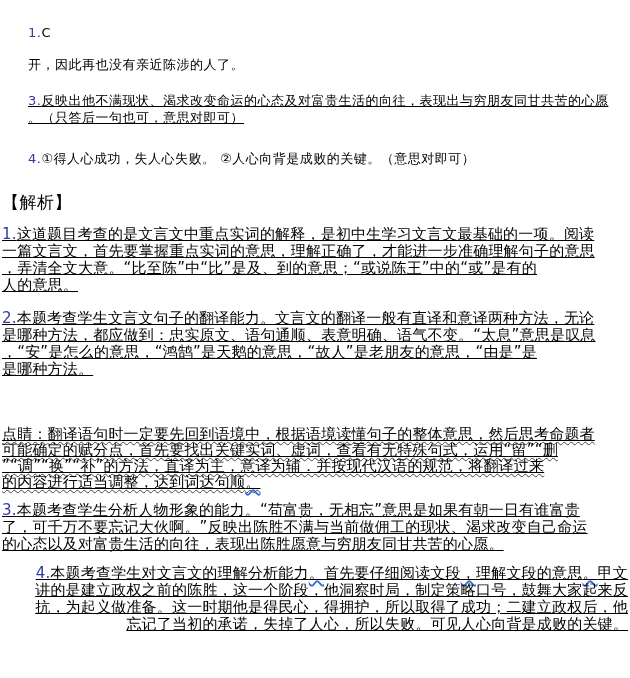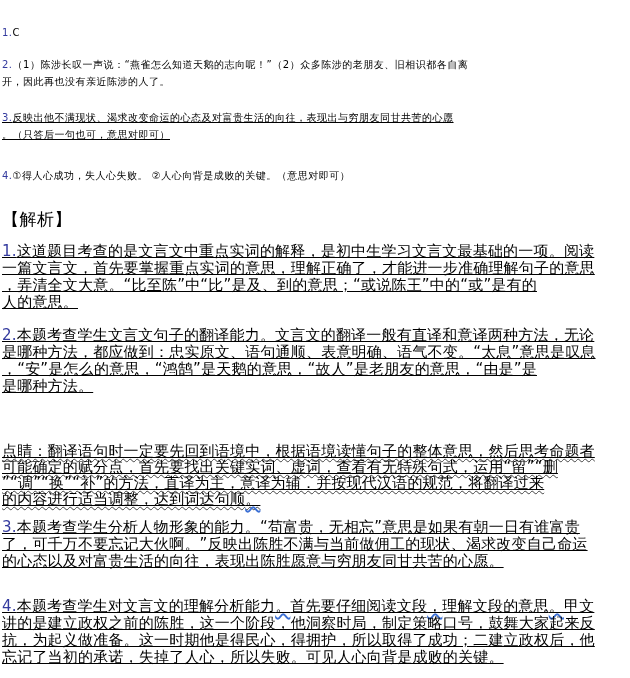--- a/index.html
+++ b/index.html
@@ -16,23 +16,24 @@
   .doc {
     width: 630px;
     height: 678px;
     background: var(--bg);
     color: var(--text);
     padding: 24px 2px 10px 2px;
     overflow: hidden;
   }
   
   .ans {
-    font-size: 10px;
+    font-size: 13px;
     line-height: 17px;
     letter-spacing: 0.5px;
+    margin-left: 26px;
   }
   .ans-1 { margin-top: 0; }
   .ans-2 { margin-top: 15px; }
   .ans-3 { margin-top: 19px; text-decoration: underline; }
   .ans-4 { margin-top: 24px; }
   
   .heading {
     margin-top: 26px;
     font-size: 17px;
     line-height: 18px;
@@ -41,21 +42,21 @@
   .para {
     font-size: 15px;
     line-height: 17px;
     letter-spacing: 0.2px;
     text-decoration: underline;
   }
   .para-1 { margin-top: 15px; }
   .para-2 { margin-top: 16px; }
   .para-dj { margin-top: 48px; line-height: 16px; }
   .para-3 { margin-top: 12px; }
-  .para-4 { margin-top: 28px; }
+  .para-4 { margin-top: 12px; text-align: right; }
   .line { display: block; white-space: nowrap; }
   .num {
     color: var(--num);
   }
   
   .para-dj .line {
     text-decoration-line: underline;
     text-decoration-style: wavy;
     text-decoration-color: #444444;
     text-decoration-thickness: 1px;
@@ -75,21 +76,20 @@
 
 <div class="doc">
 
   <section>
 
     <div class="ans ans-1">
       <span class="line"><span class="num">1.</span><span>C</span></span>
     </div>
 
     <div class="ans ans-2">
-      <span class="line"><span class="num">2.</span><span>（1）陈涉长叹一声说：“燕雀怎么知道天鹅的志向呢！”（2）众多陈涉的老朋友、旧相识都各自离</span></span>
       <span class="line">开，因此再也没有亲近陈涉的人了。</span>
     </div>
 
     <div class="ans ans-3">
       <span class="line"><span class="num">3.</span><span>反映出他不满现状、渴求改变命运的心态及对富贵生活的向往，表现出与穷朋友同甘共苦的心愿</span></span>
       <span class="line">。（只答后一句也可，意思对即可）</span>
     </div>
 
     <div class="ans ans-4">
       <span class="line"><span class="num">4.</span><span>①得人心成功，失人心失败。 ②人心向背是成败的关键。（意思对即可）</span></span>

